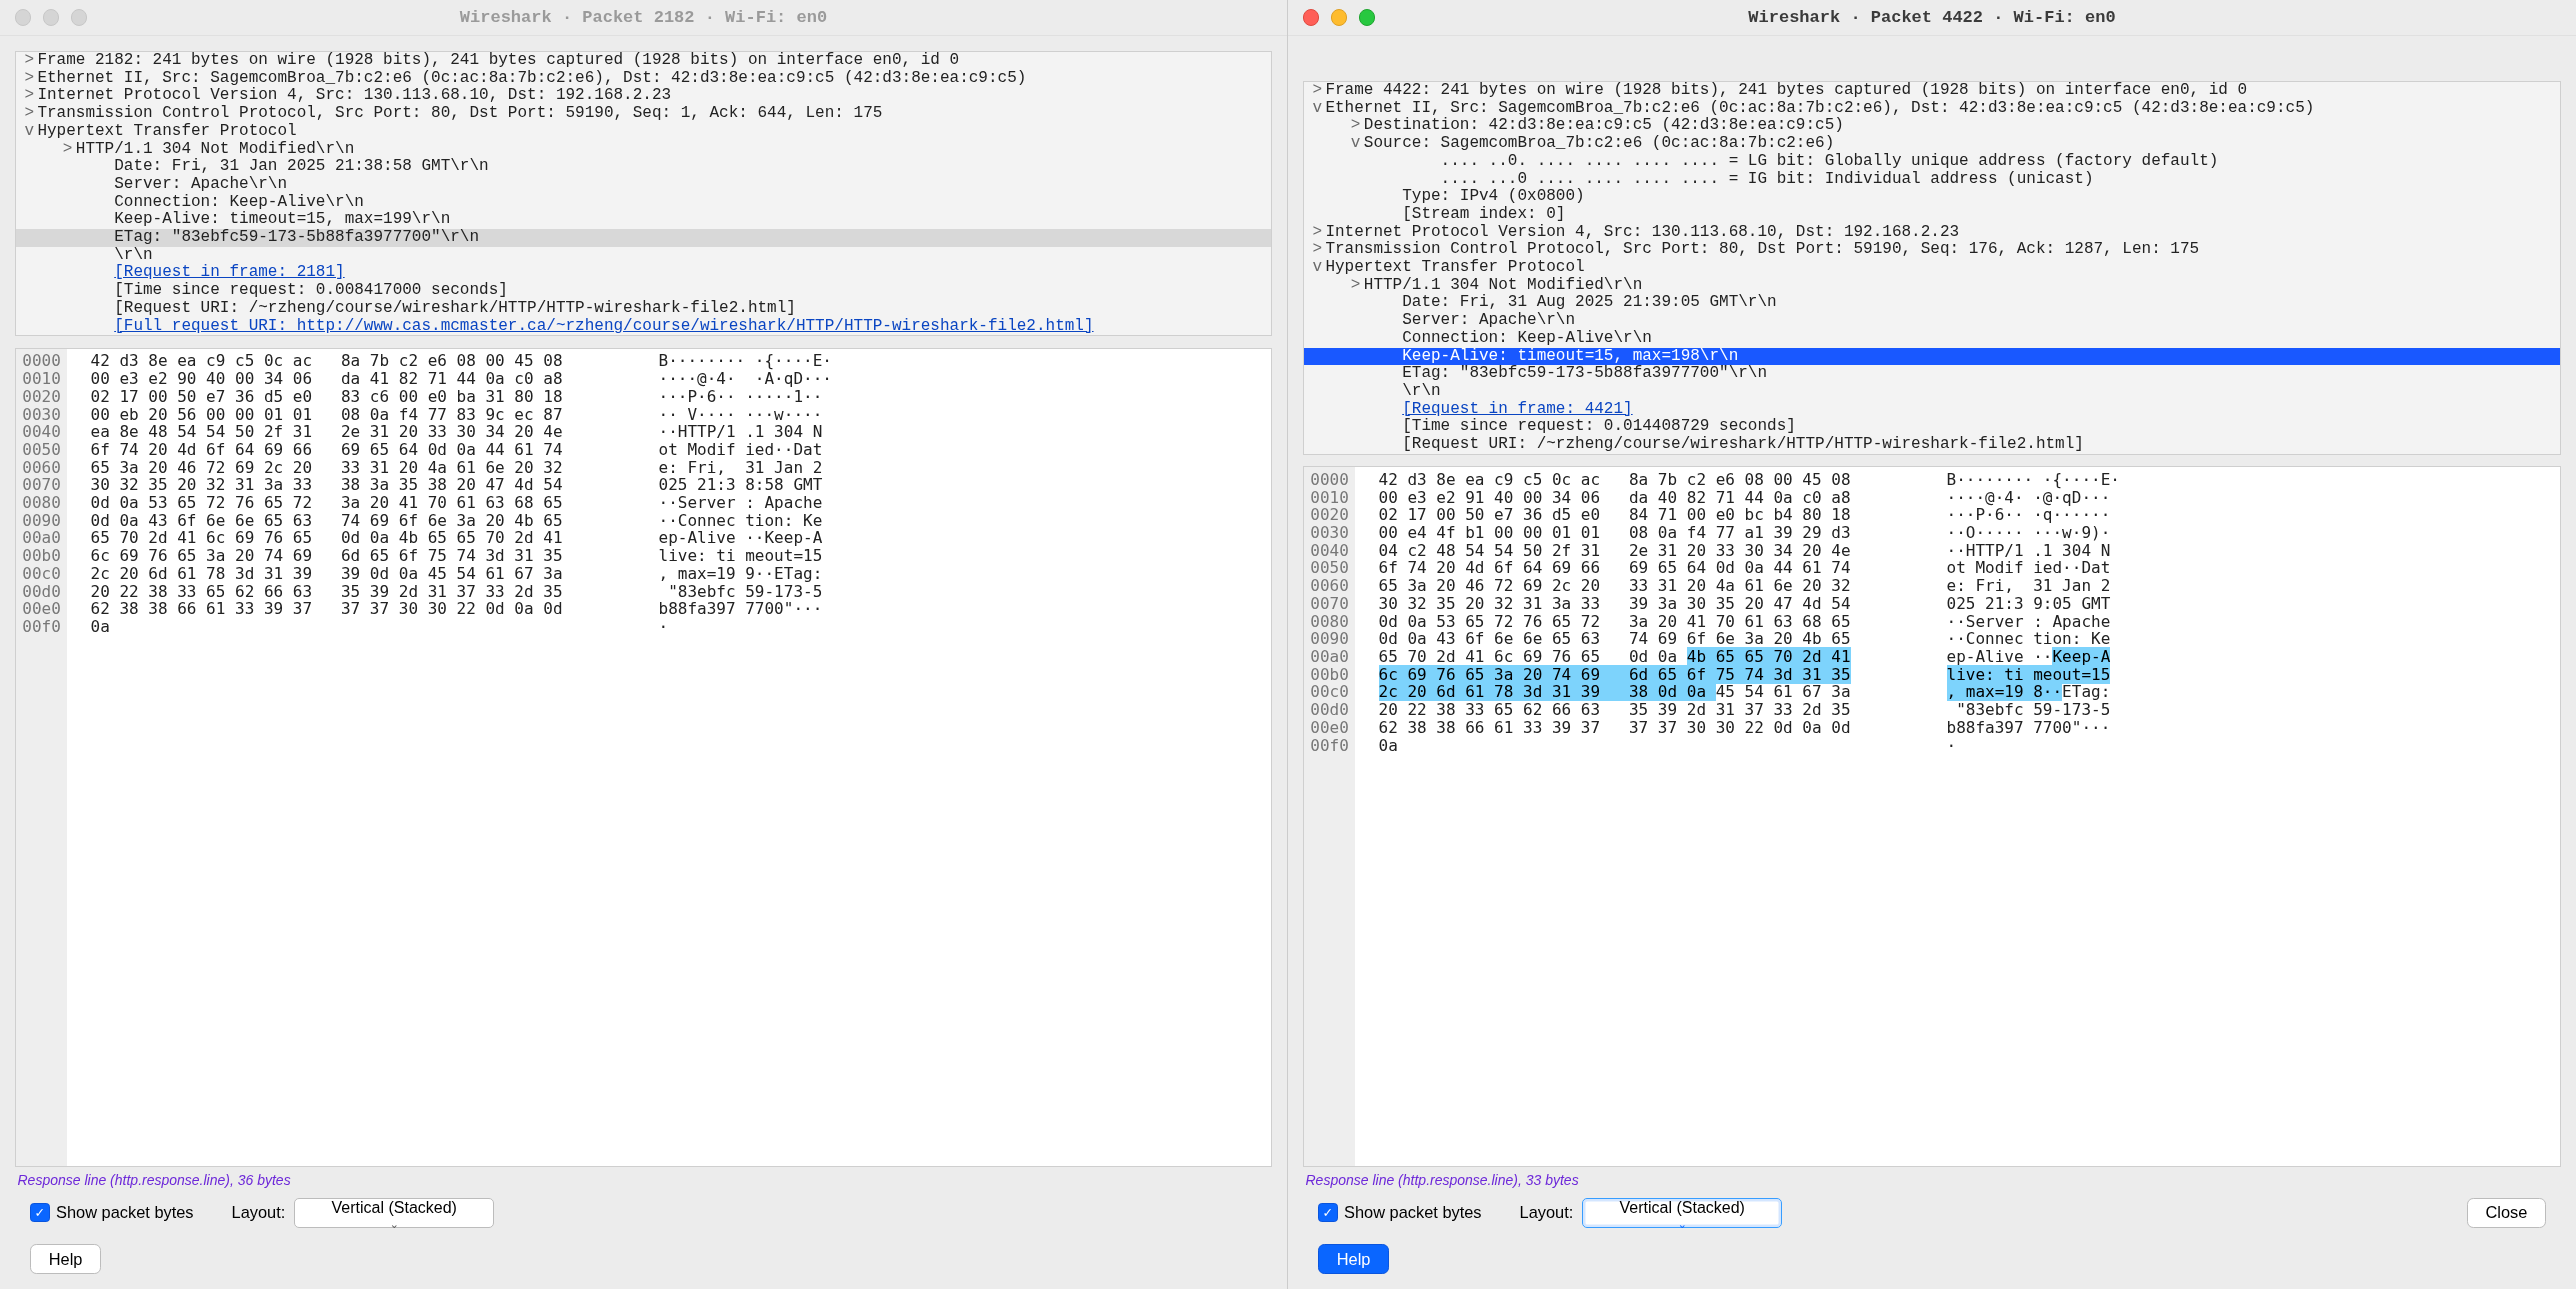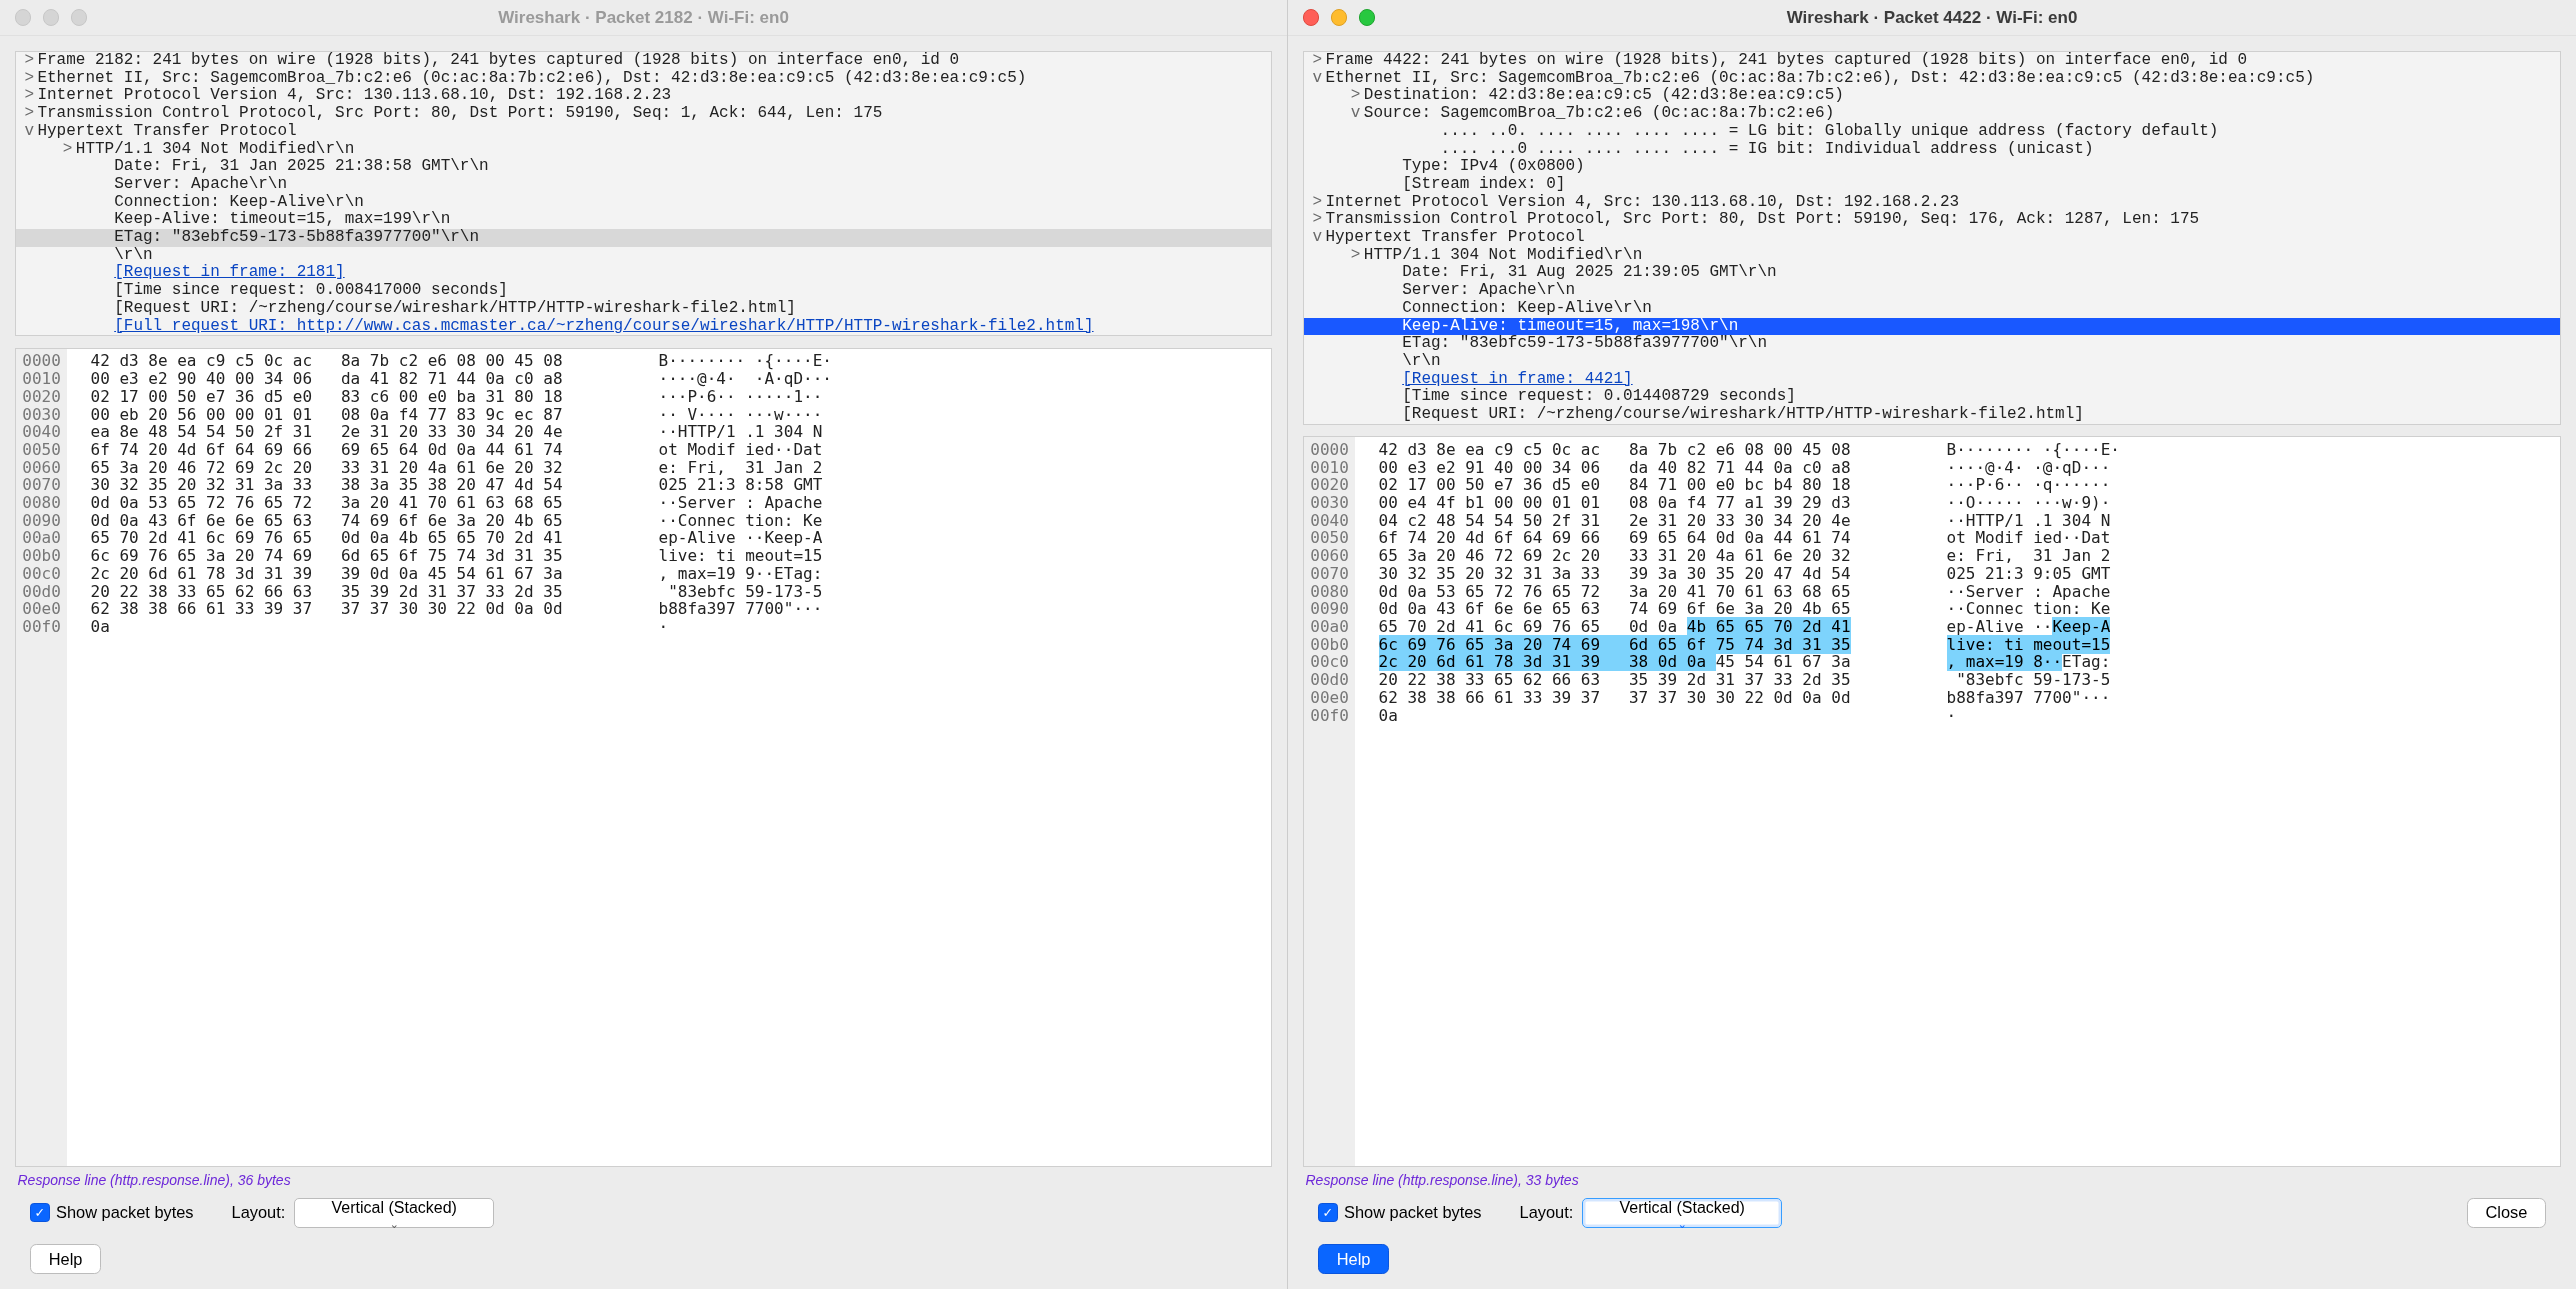--- a/index.html
+++ b/index.html
@@ -18,21 +18,21 @@
   }
   .win {
     flex: 1 1 50%;
     display: flex;
     flex-direction: column;
     background: #ececec;
     border-right: 0.6px solid #ccc;
     box-sizing: border-box;
     position: relative;
   }
-  .win:last-child { border-right: none; }
+  .win:last-child { border-right: none; gap: 30px; }
 
   
   .titlebar {
     height: 35px;
     background: #ececec;
     display: flex;
     align-items: center;
     position: relative;
     border-bottom: 0.6px solid #e0e0e0;
   }
@@ -53,20 +53,21 @@
   .active .tl-yellow{ background:#febc2e; border-color:#dfa023; }
   .active .tl-green { background:#28c840; border-color:#1fa52f; }
   .tl-title {
     position: absolute;
     left: 0; right: 0;
     text-align: center;
     font-size: 17px;
     font-weight: 600;
     color: #3b3b3b;
     pointer-events: none;
+    font-family: Liberation Mono, monospace;
   }
   .win.inactive .tl-title { color: #9a9a9a; }
 
   
   .win-body {
     flex: 1;
     padding: 15px 15px 0 15px;
     display: flex;
     flex-direction: column;
   }

